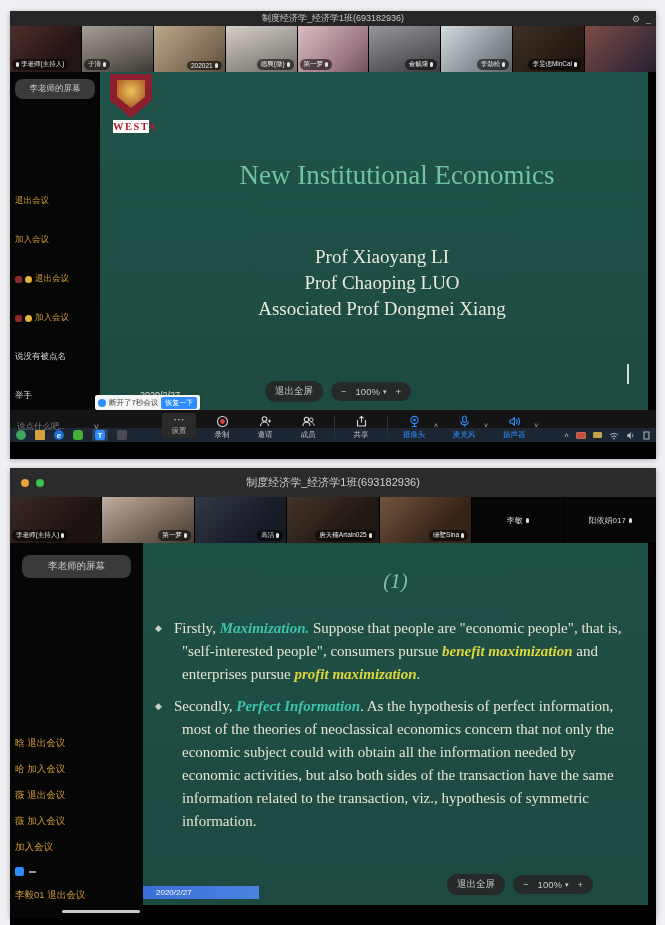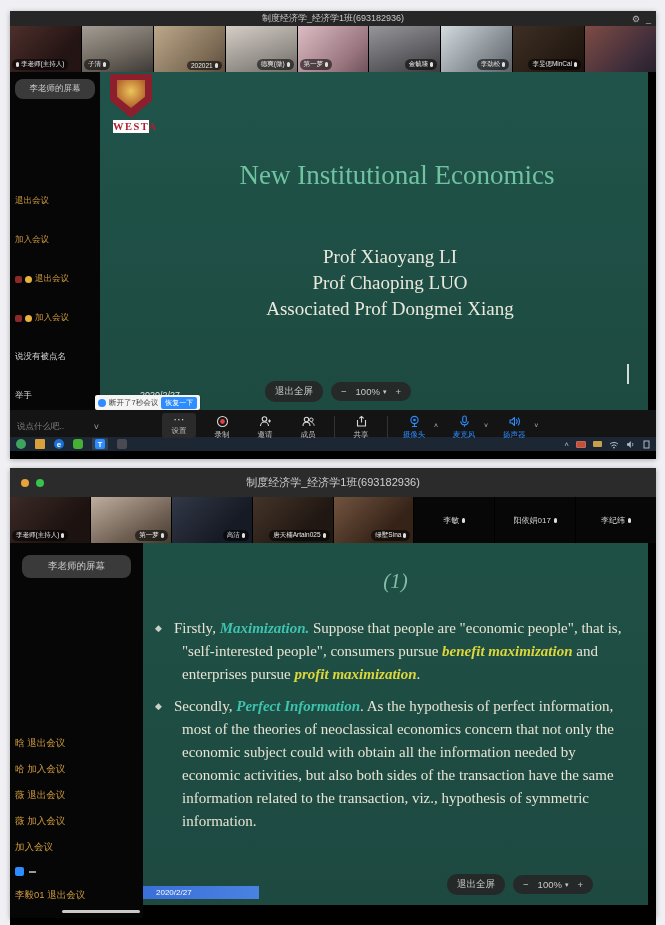--- a/index.html
+++ b/index.html
@@ -78,21 +78,21 @@
   .shield{width:42px;height:44px;margin:0 auto;background:#8c1f2e;position:relative;
           clip-path:polygon(0 0,100% 0,100% 60%,50% 100%,0 60%);}
   .shield:after{content:'';position:absolute;left:7px;top:6px;right:7px;bottom:10px;
           background:radial-gradient(circle at 50% 40%,#ecc45c,#b2622a 75%);
           clip-path:polygon(0 0,100% 0,100% 60%,50% 100%,0 60%);}
   .plaque{margin:2px auto 0;width:36px;background:#fdfdfd;color:#b01f2e;
           font-family:"Liberation Serif","DejaVu Serif",serif;font-weight:bold;
           font-size:10.5px;letter-spacing:1.5px;padding:1px 0;}
   .slide-title{position:absolute;top:88px;left:0;width:100%;text-align:center;
           font-family:"Liberation Serif","DejaVu Serif",serif;font-size:27px;color:#6fc3a1;padding-left:23px;}
-  .authors{position:absolute;top:172px;left:16px;width:100%;text-align:center;
+  .authors{position:absolute;top:172px;left:8px;width:100%;text-align:center;
           font-family:"Liberation Serif","DejaVu Serif",serif;font-size:19px;line-height:26px;color:#eae8dc;}
   .semester{position:absolute;top:268px;left:0;width:100%;text-align:center;
           font-family:"Liberation Serif","DejaVu Serif",serif;font-size:19px;color:#eae8dc;}
   .slide-date{position:absolute;bottom:10px;left:40px;font-size:9px;color:#e2e2e2;}
   .v-tick{position:absolute;right:19px;bottom:26px;width:2.5px;height:20px;background:rgba(240,248,244,.85);}
 
   
   .controls{position:absolute;display:flex;gap:8px;align-items:center;}
   #ctrl-top{left:165px;bottom:8px;}
   #ctrl-bot{right:55px;bottom:10px;}
@@ -101,21 +101,21 @@
   .zoom-caret{font-size:7px;margin-left:-6px;}
 
   
   .toast{position:absolute;left:85px;top:384px;height:15px;background:#f5f5f5;border-radius:2px;
          display:flex;align-items:center;padding:0 3px;gap:3px;box-shadow:0 1px 2px rgba(0,0,0,.4);}
   .toast-ic{width:8px;height:8px;border-radius:50%;background:#2d8cff;flex:none;}
   .toast-txt{font-size:7.5px;color:#444;white-space:nowrap;}
   .toast-btn{background:#2d8cff;color:#fff;font-size:7px;border-radius:2px;padding:1px 4px;white-space:nowrap;}
 
   
-  .mtoolbar{height:27px;background:#141414;position:relative;text-decoration:underline;}
+  .mtoolbar{height:18px;background:#141414;position:relative;text-decoration:underline;}
   .chat-input{position:absolute;left:7px;top:11px;width:82px;display:flex;align-items:center;
               justify-content:space-between;color:#7d7d7d;font-size:8.5px;}
   .chat-input .chev{color:#a5a5a5;font-size:9px;}
   .tb-btns{position:absolute;left:152px;top:3px;display:flex;align-items:flex-start;gap:9px;}
   .tb-btn{display:flex;flex-direction:column;align-items:center;gap:2px;width:32px;
           color:#c2c2c2;font-size:7.5px;padding:2px 1px;}
   .tb-btn.boxed{background:#2a2a2a;border-radius:3px;}
   .tb-btn.blue{color:#2d8cff;}
   .tb-btn svg{display:block;}
   .tb-chev{color:#b5b5b5;font-size:7px;margin:9px 0 0 -6px;}
@@ -426,26 +426,20 @@
           <span>李敏</span>
           <span class="mic"></span>
         </span>
       </div>
     <div class="tile bdark">
       <span class="name-center">
           <span>阳依娟017</span>
           <span class="mic"></span>
         </span>
       </div>
-    <div class="tile bdark">
-      <span class="name-center">
-          <span>李纪纬</span>
-          <span class="mic"></span>
-        </span>
-      </div>
   </div>
 
   <div class="main" id="main-bottom">
     <div class="sidebar" id="sb-bot">
       <div class="screen-btn">李老师的屏幕</div>
       <div class="chat-log" id="chat-bot">
         <div class="msg msg-sys">
             <span>晗 退出会议</span>
           </div>
         <div class="msg msg-sys">

